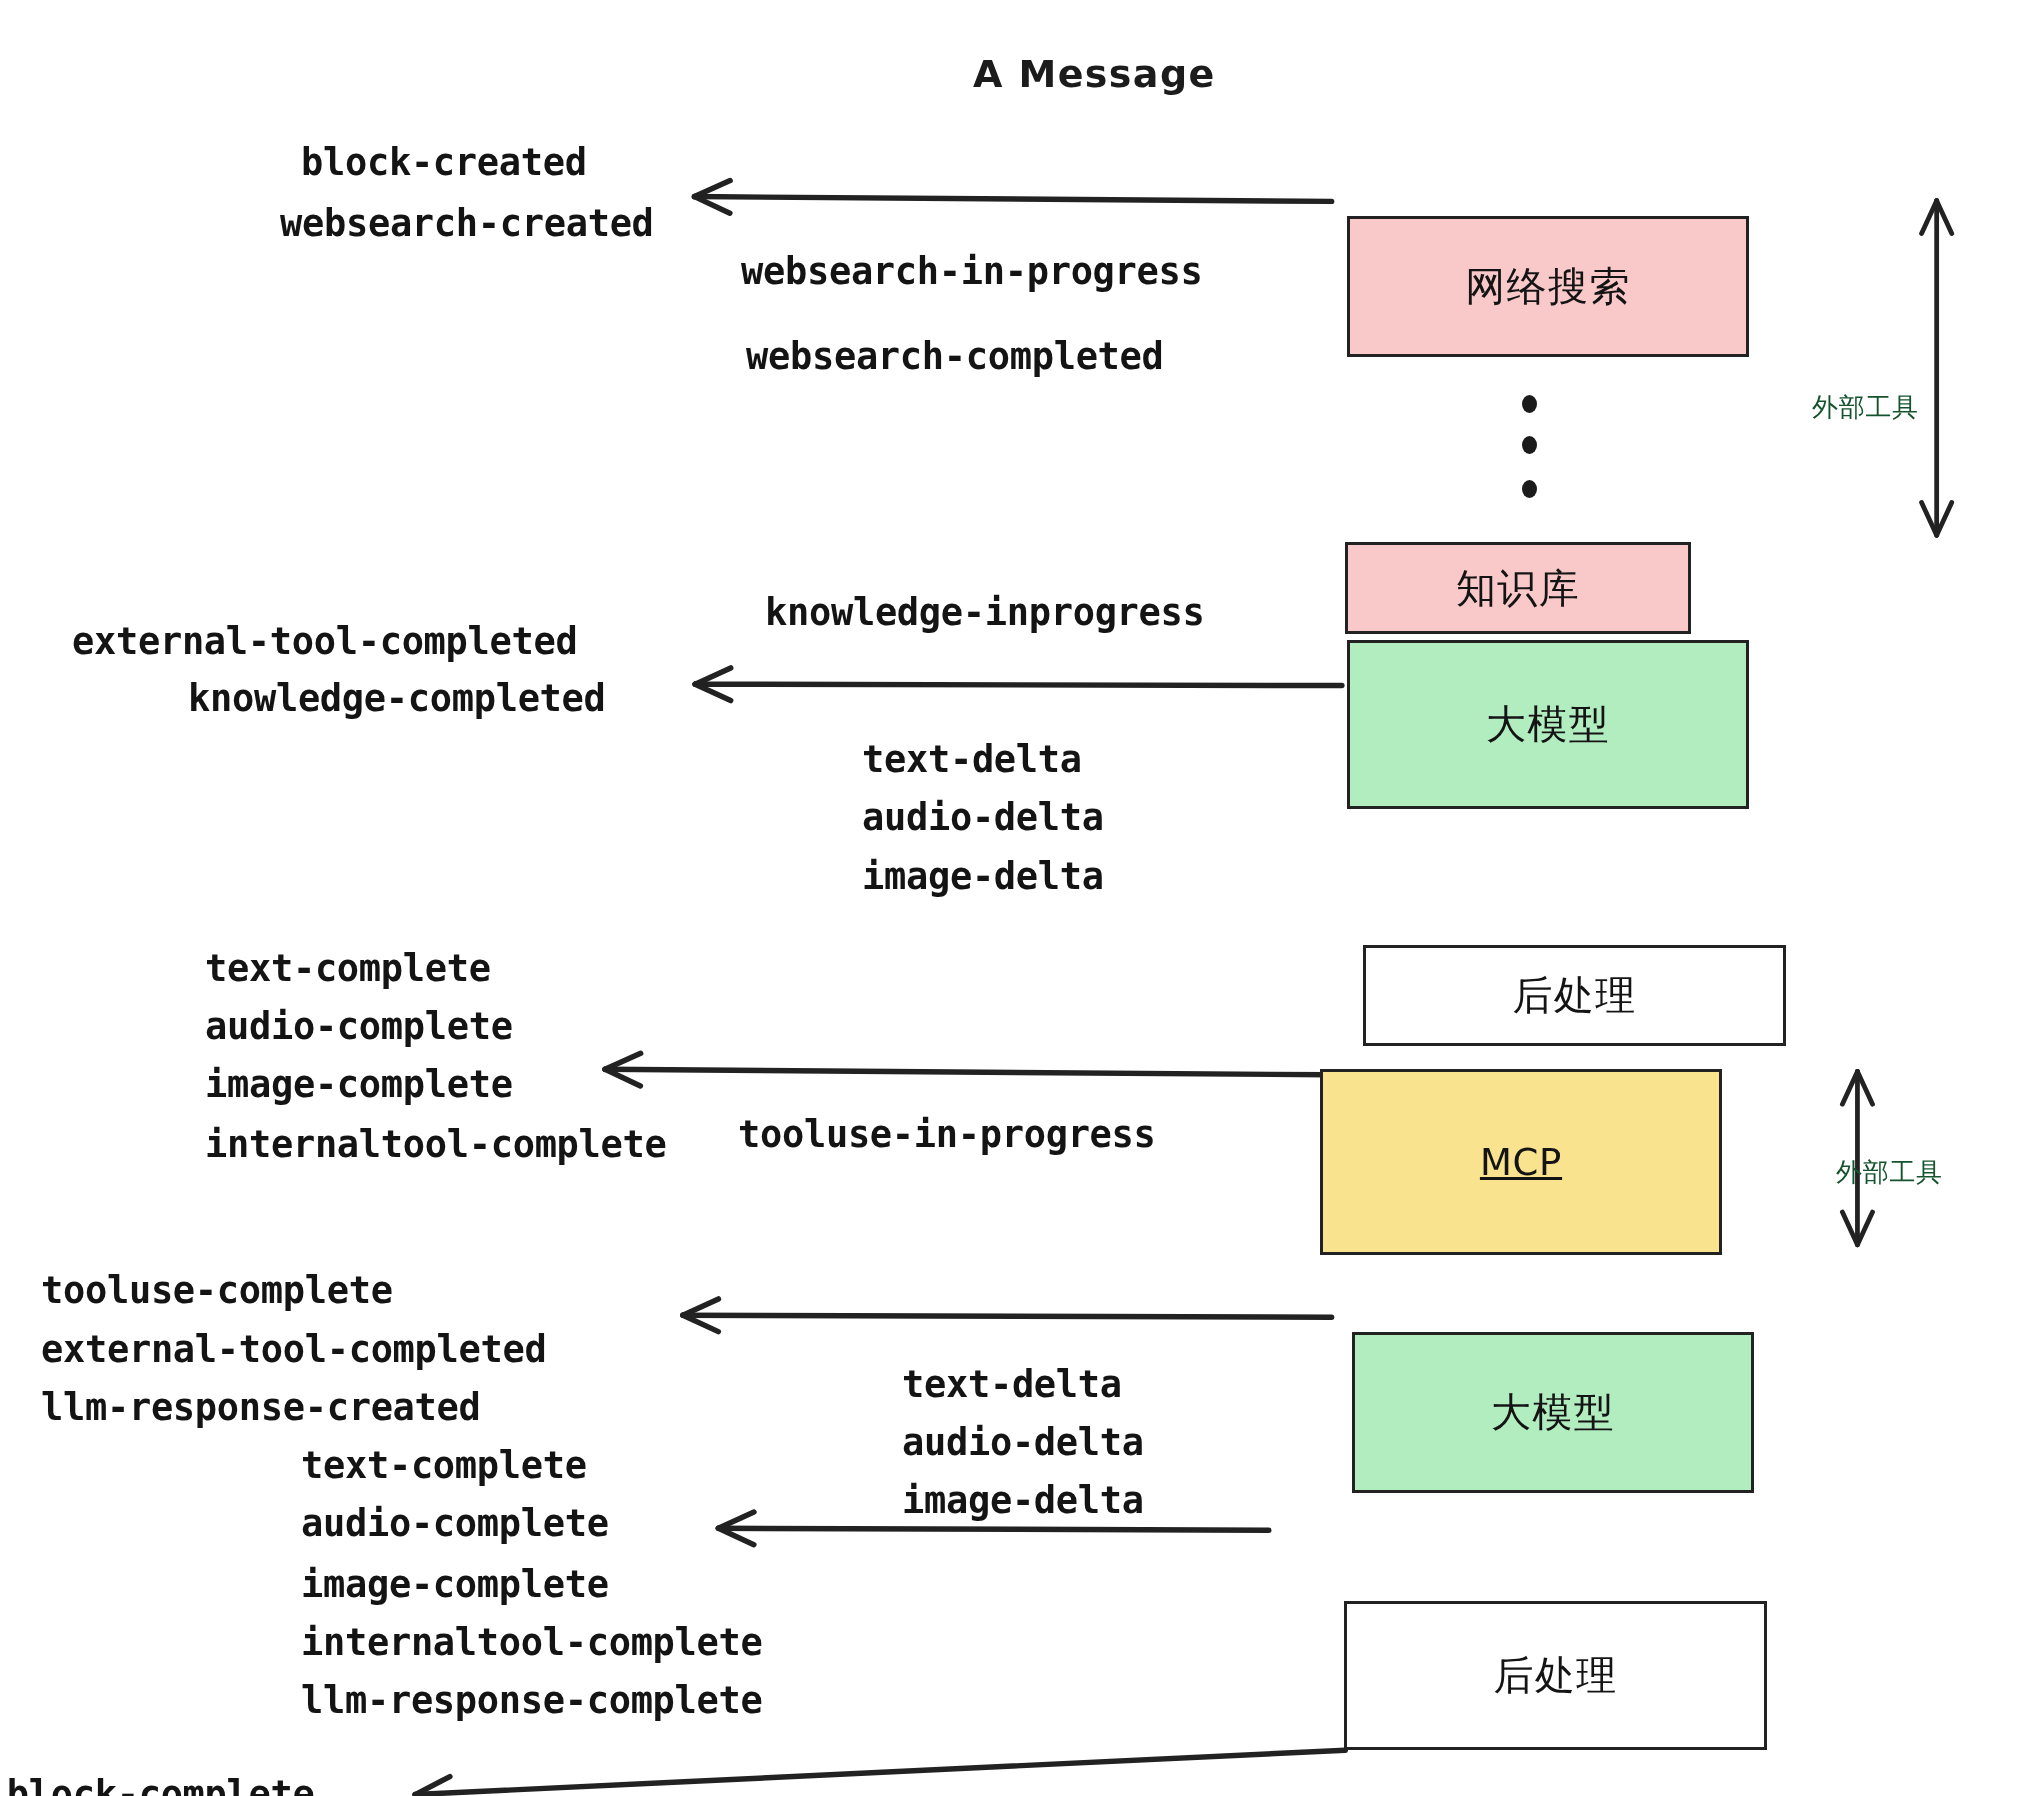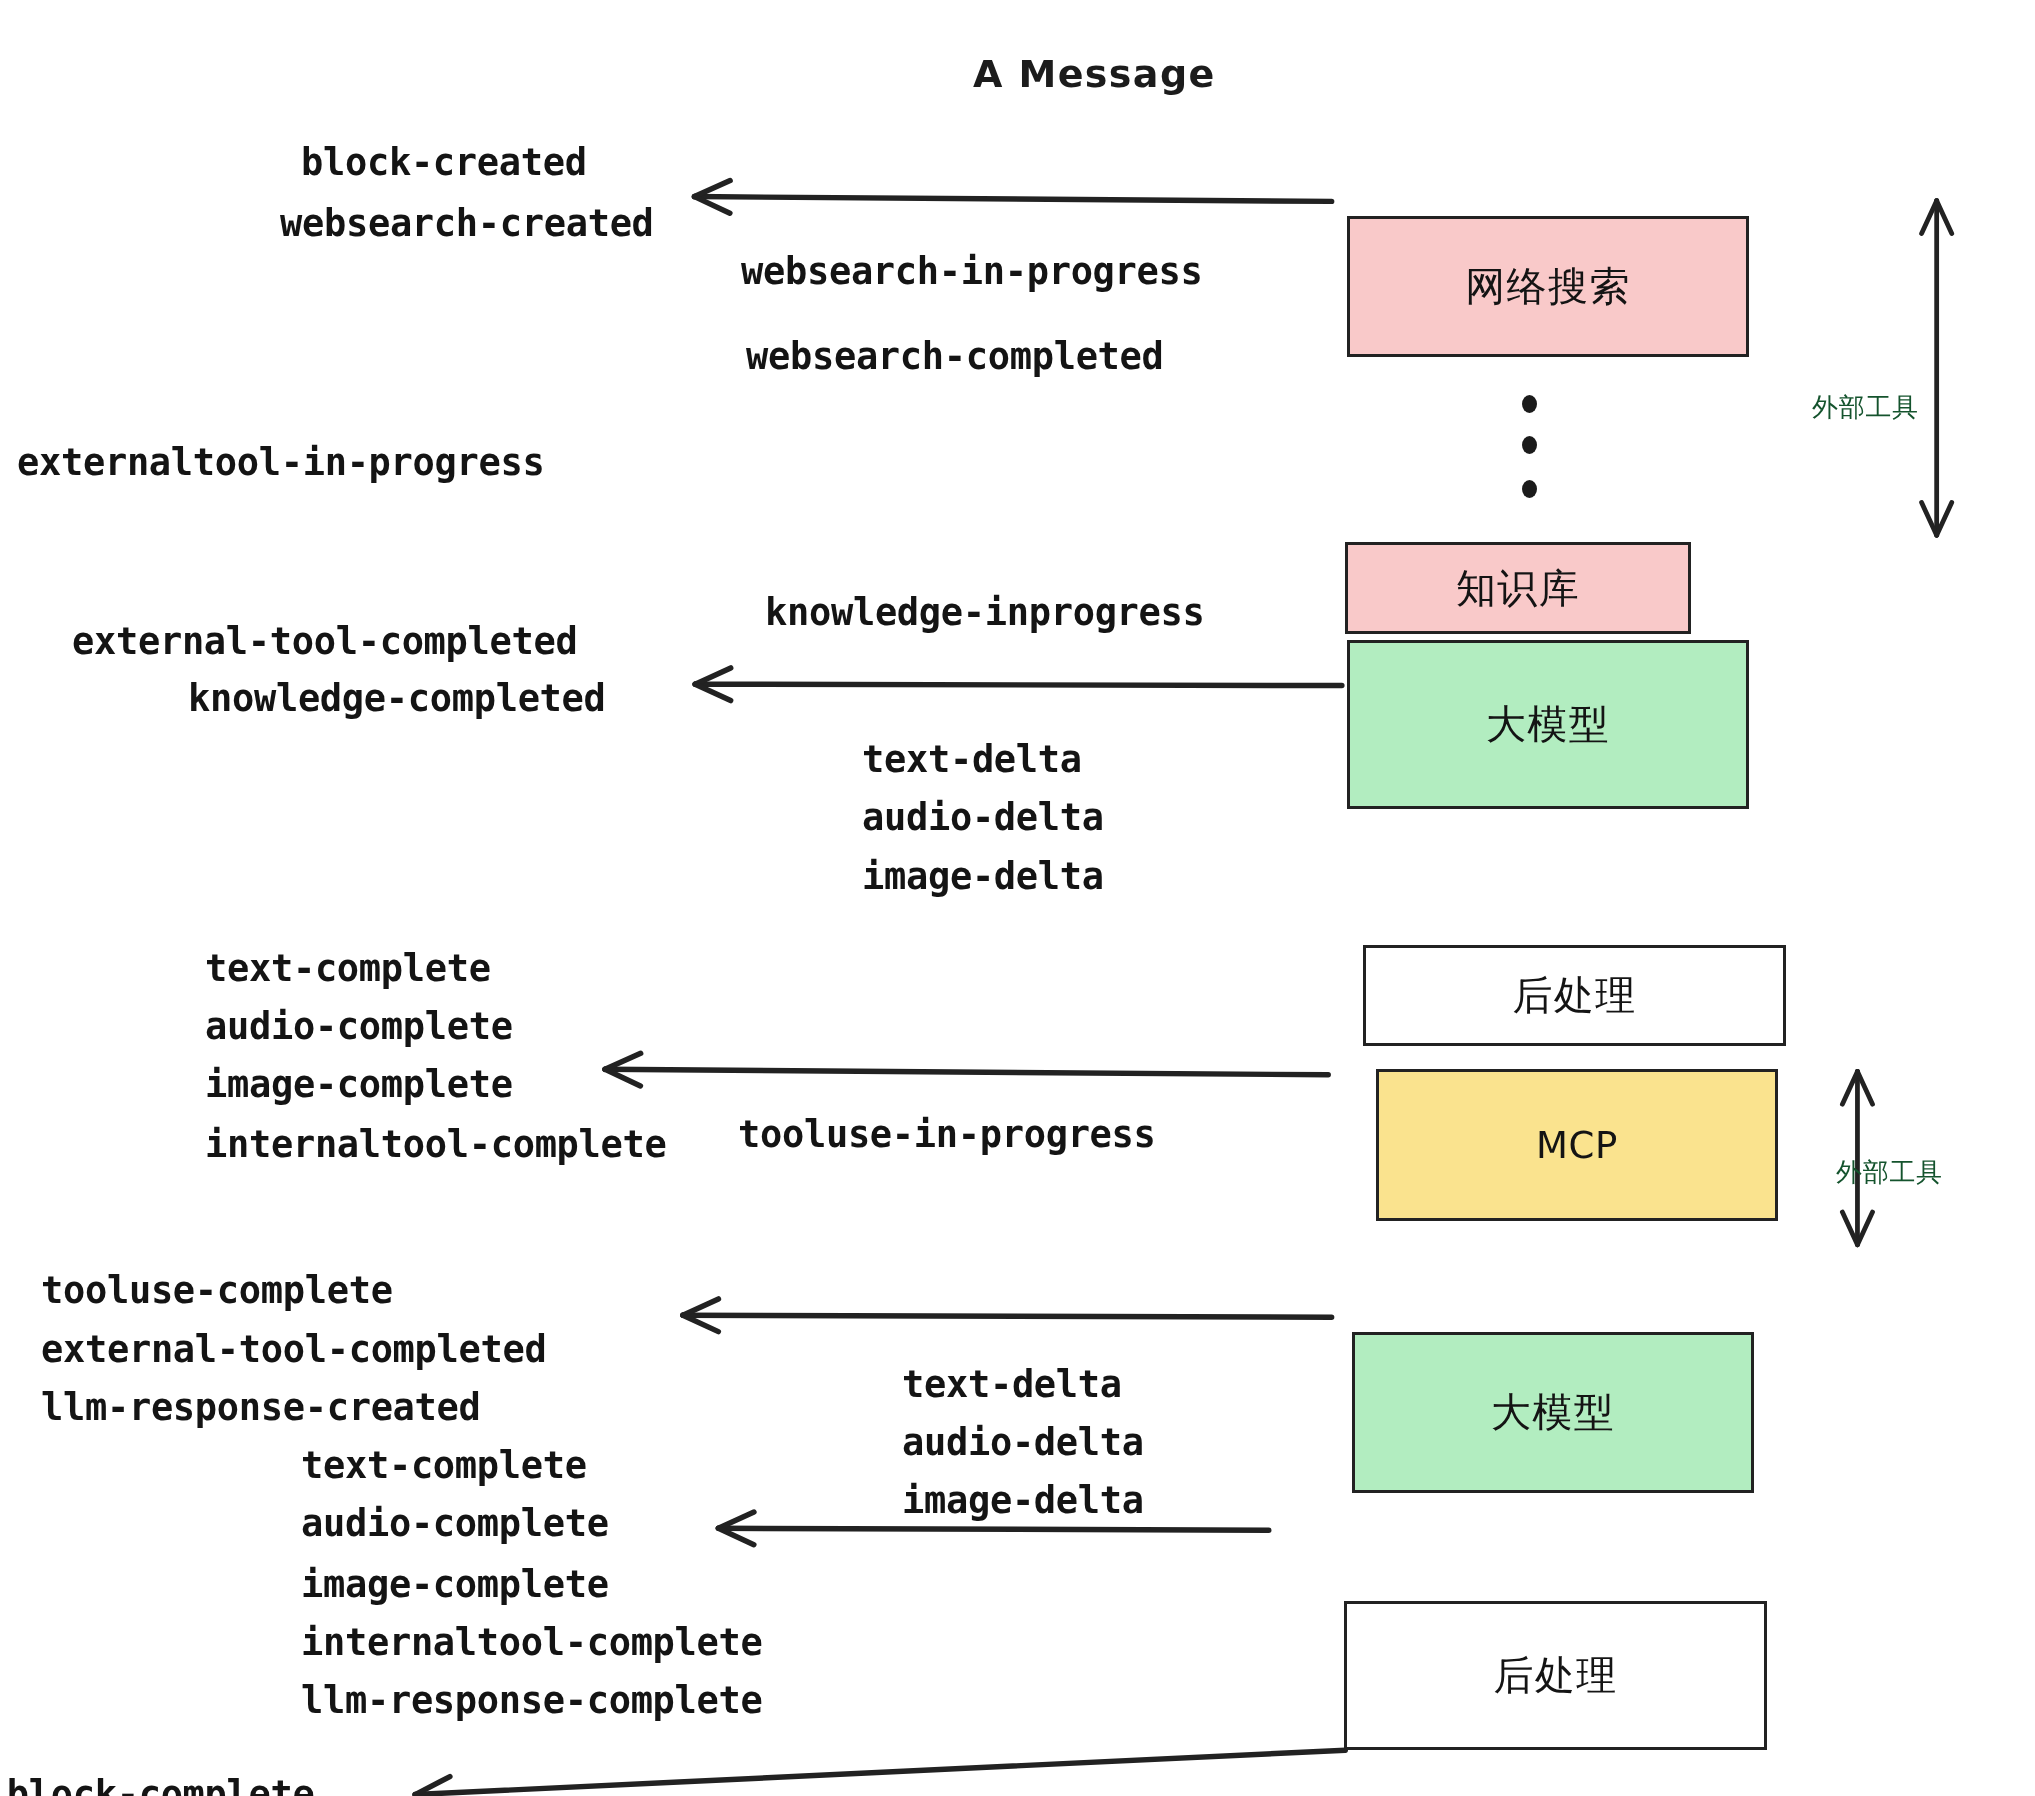--- a/index.html
+++ b/index.html
@@ -120,34 +120,33 @@
     </div>
     <div class="node pink" style="left: 1345px; top: 497px; width: 346px; height: 92px;">
       <span>知识库</span>
     </div>
     <div class="node green" style="left: 1347px; top: 595px; width: 402px; height: 169px;">
       <span>大模型</span>
     </div>
     <div class="node plain" style="left: 1363px; top: 900px; width: 423px; height: 101px;">
       <span>后处理</span>
     </div>
-    <div class="node yellow mcp" style="left: 1376px; top: 1024px; width: 402px; height: 152px;">
+    <div class="node yellow mcp" style="left: 1320px; top: 1024px; width: 402px; height: 186px; text-decoration: underline;">
       <span>MCP</span>
     </div>
     <div class="node green" style="left: 1352px; top: 1287px; width: 402px; height: 161px;">
       <span>大模型</span>
     </div>
     <div class="node plain" style="left: 1344px; top: 1556px; width: 423px; height: 149px;">
       <span>后处理</span>
     </div>
     <div class="evt" style="left: 301px; top: 96px;">block-created</div>
     <div class="evt" style="left: 280px; top: 157px;">websearch-created</div>
     <div class="evt" style="left: 741px; top: 205px;">websearch-in-progress</div>
     <div class="evt" style="left: 746px; top: 290px;">websearch-completed</div>
-    <div class="evt" style="left: 17px; top: 396px;">externaltool-in-progress</div>
     <div class="evt" style="left: 765px; top: 546px;">knowledge-inprogress</div>
     <div class="evt" style="left: 72px; top: 575px;">external-tool-completed</div>
     <div class="evt" style="left: 188px; top: 632px;">knowledge-completed</div>
     <div class="evt" style="left: 862px; top: 693px;">text-delta</div>
     <div class="evt" style="left: 862px; top: 751px;">audio-delta</div>
     <div class="evt" style="left: 862px; top: 810px;">image-delta</div>
     <div class="evt" style="left: 205px; top: 902px;">text-complete</div>
     <div class="evt" style="left: 205px; top: 960px;">audio-complete</div>
     <div class="evt" style="left: 205px; top: 1018px;">image-complete</div>
     <div class="evt" style="left: 205px; top: 1078px;">internaltool-complete</div>

